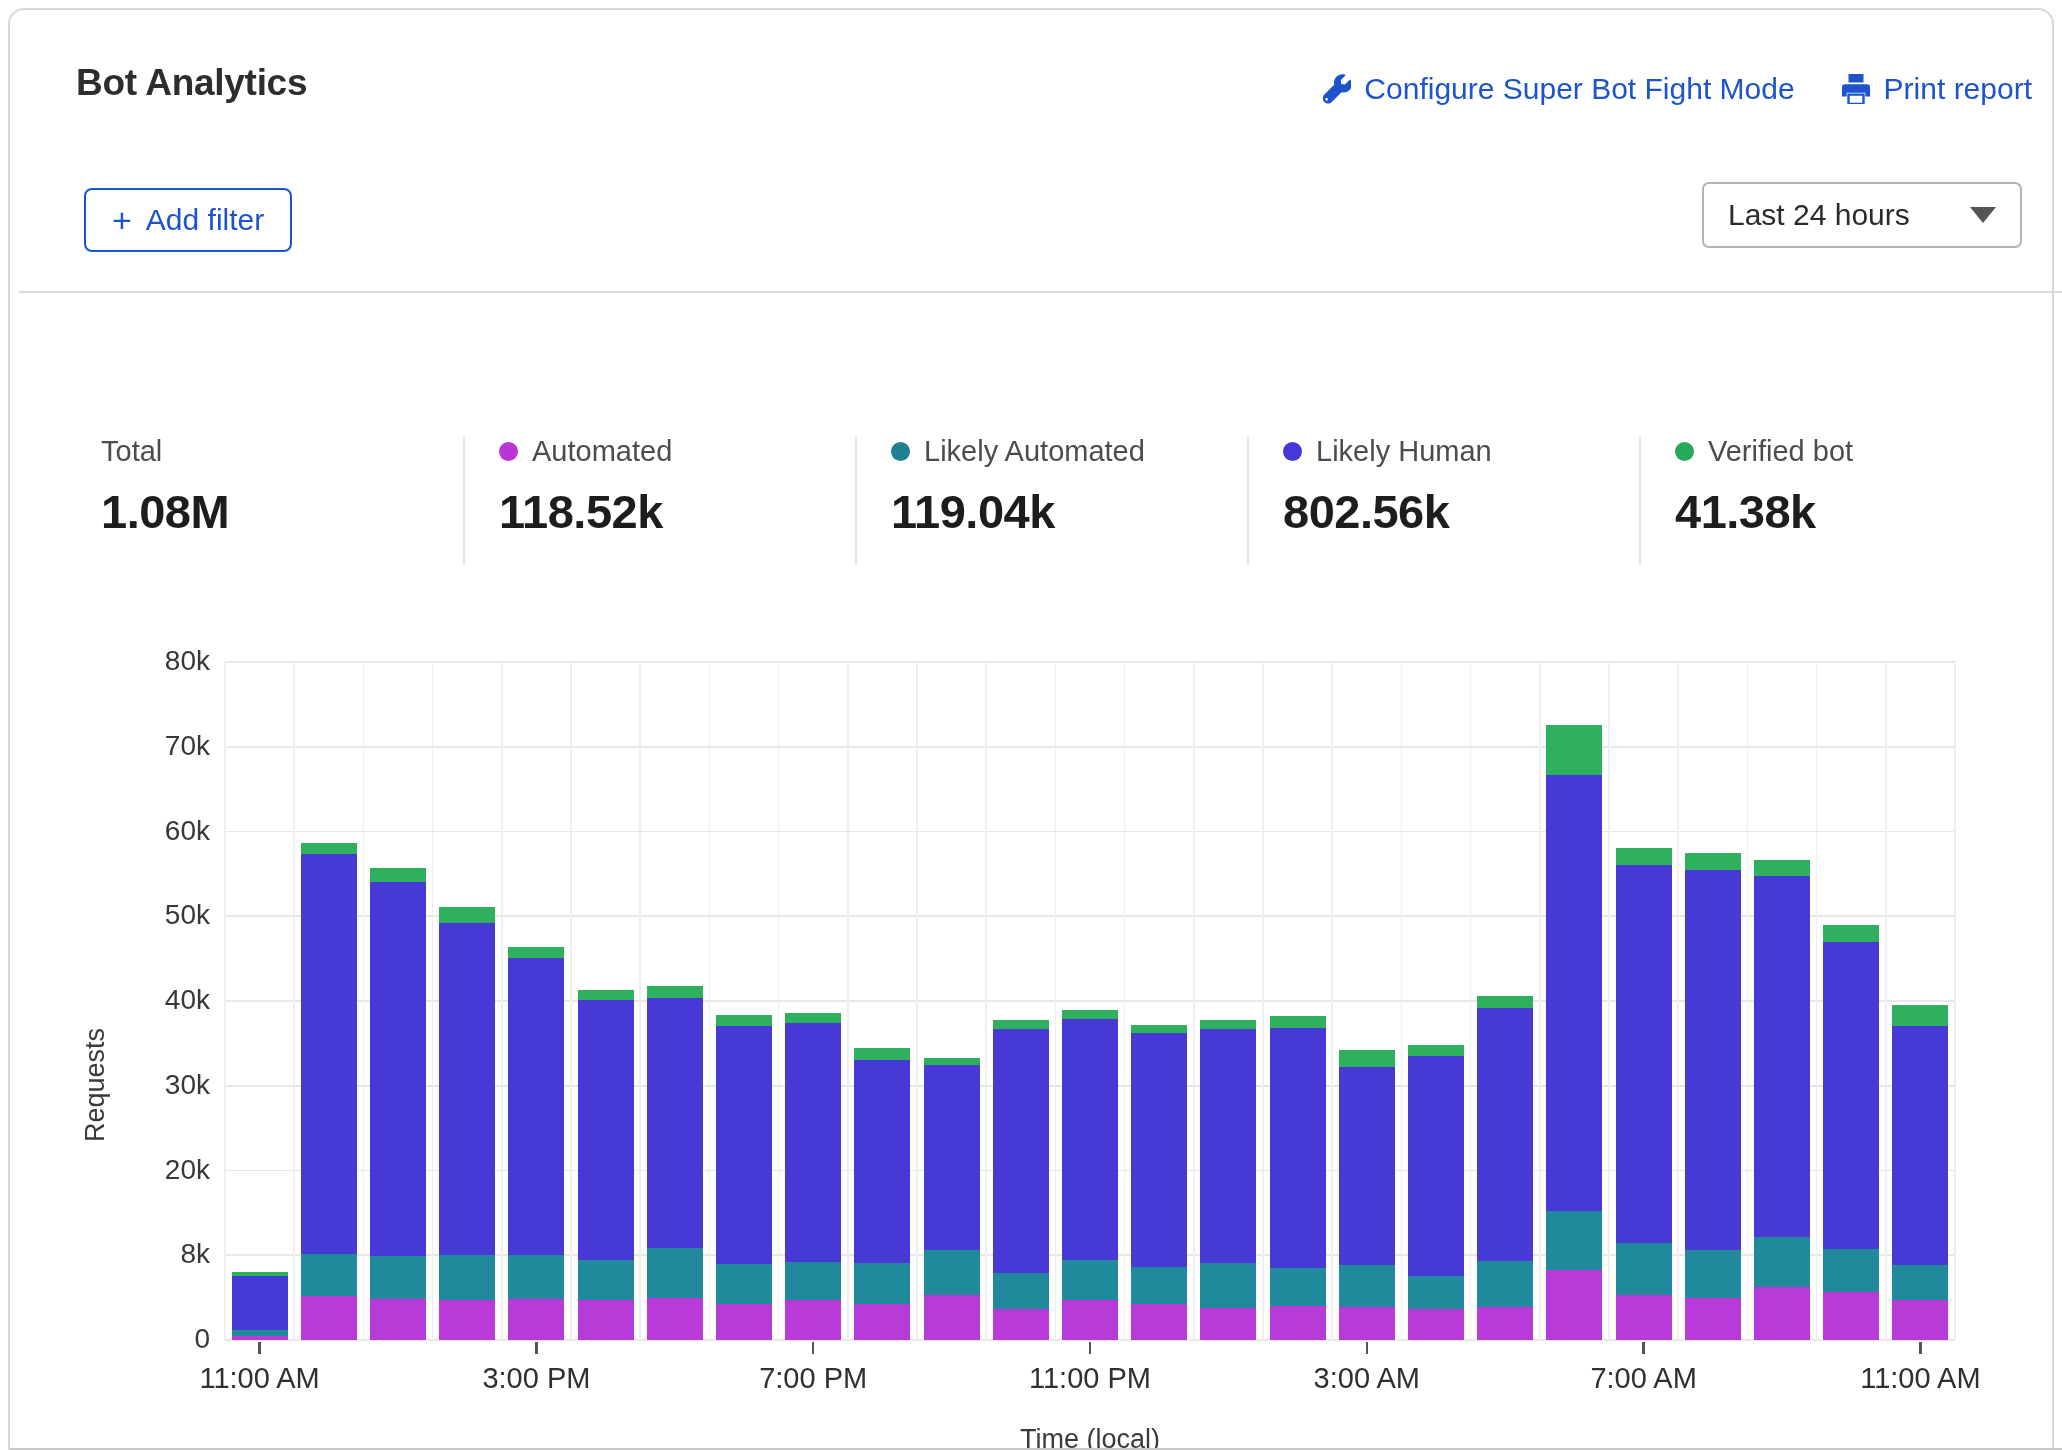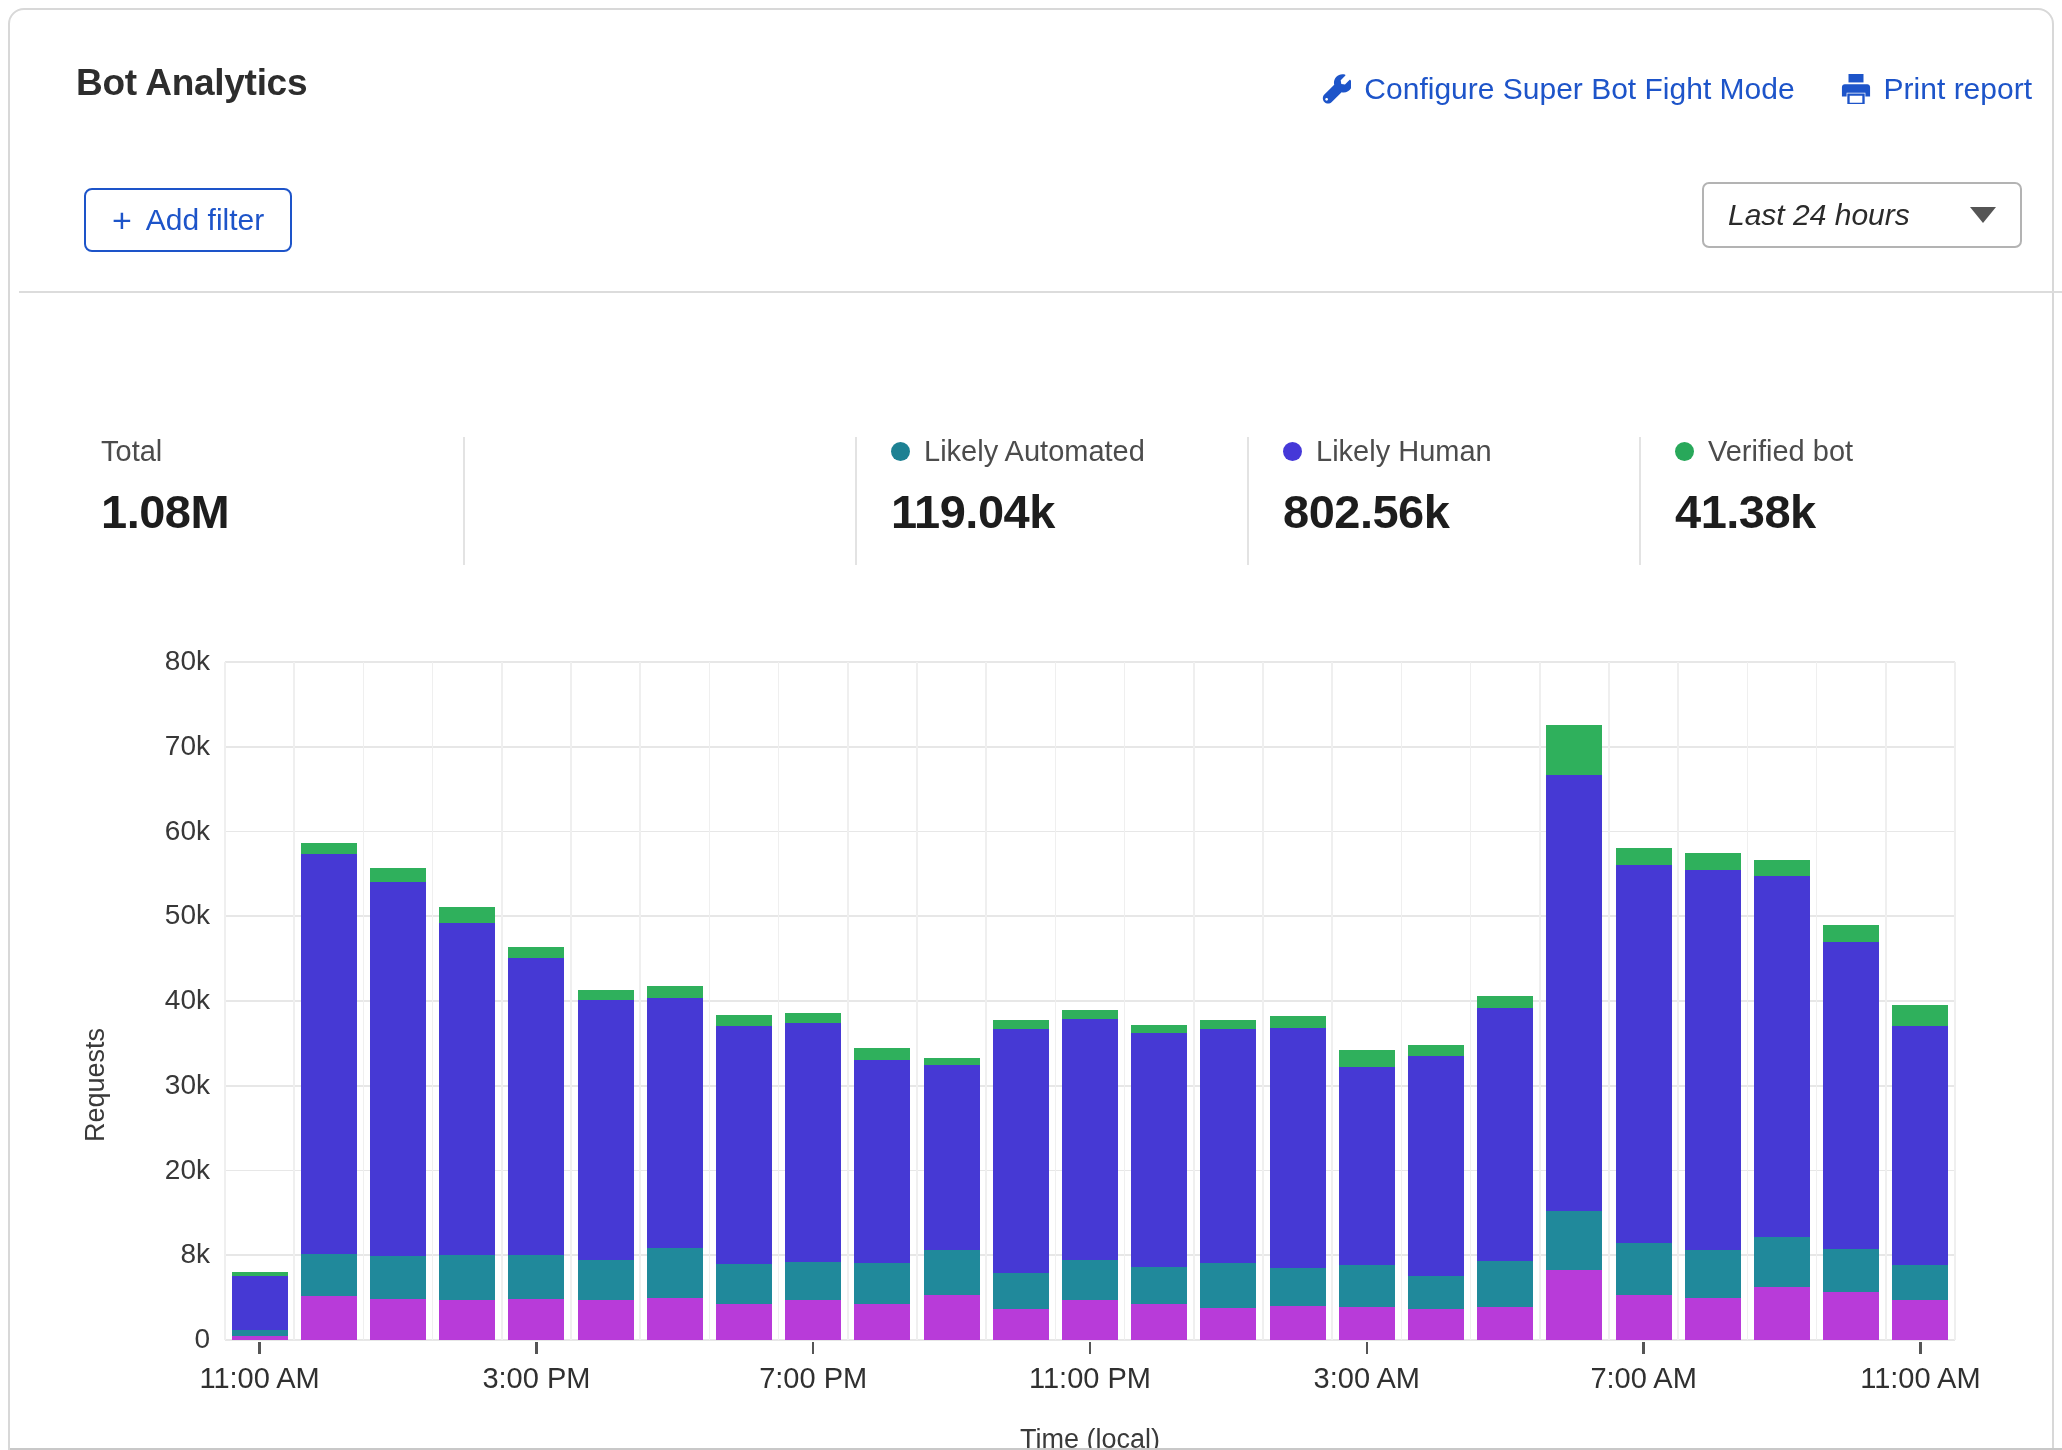--- a/index.html
+++ b/index.html
@@ -12,21 +12,21 @@
   .header-links { position:absolute; top:62px; left:1310px; width:712px; display:flex;
     justify-content:flex-end; gap:46px; align-items:center; }
   .hlink { display:flex; align-items:center; gap:13px; color:#1d54c9; font-size:30px; cursor:pointer; }
   .hlink svg { display:block; }
   .add-filter-btn { position:absolute; left:74px; top:178px; height:64px; padding:0 26px;
     display:flex; align-items:center; gap:14px; border:2.5px solid #1d54c9; border-radius:8px;
     color:#1d54c9; font-size:30px; background:#fff; cursor:pointer; }
   .plus { font-size:34px; font-weight:400; line-height:1; }
   .range-select { position:absolute; left:1692px; top:172px; width:320px; height:66px;
     border:2px solid #b3b3b3; border-radius:7px; background:#fff; display:flex; align-items:center;
-    padding:0 24px; font-size:30px; color:#2b2b2b; cursor:pointer;font-style:italic; }
+    padding:0 24px; font-size:30px; color:#2b2b2b; cursor:pointer; }
   .range-select .caret { margin-left:auto; width:0; height:0; border-left:13px solid transparent;
     border-right:13px solid transparent; border-top:16px solid #555; }
   .header-divider { position:absolute; left:9px; top:281px; width:2044px; height:2px; background:#dcdcdc; }
   .section-title-row { position:absolute; left:75px; top:356px; display:flex; align-items:center; gap:20px; }
   .section-title { font-size:31px; font-weight:700; color:#2d2d2d; }
   .pie-icon { width:27px; height:27px; border-radius:50%;
     background:conic-gradient(from 0deg,#83878c 0 260deg,#ffffff 260deg 272deg,#bfc3c7 272deg 352deg,#ffffff 352deg 360deg); }
   .stats-row { position:absolute; left:0; top:425px; width:2062px; height:135px; }
   .stat-col { position:absolute; top:0; }
   .stat-label-row { display:flex; align-items:center; gap:14px; font-size:29px; color:#4c4c4c; }
@@ -89,20 +89,27 @@
   <div class="stats-row">
       <div class="stat-divider" style="left: 453px;"></div>
       <div class="stat-divider" style="left: 845px;"></div>
       <div class="stat-divider" style="left: 1237px;"></div>
       <div class="stat-divider" style="left: 1629px;"></div>
       <div class="stat-col" style="left: 75px; margin-left: 16px;">
         <div class="stat-label-row">
           <span>Total</span>
         </div>
         <div class="stat-value">1.08M</div>
+      </div>
+      <div class="stat-col" style="left: 489px;">
+        <div class="stat-label-row">
+          <span class="stat-dot" style="background: rgb(187, 53, 214);"></span>
+          <span>Automated</span>
+        </div>
+        <div class="stat-value">118.52k</div>
       </div>
       <div class="stat-col" style="left: 881px;">
         <div class="stat-label-row">
           <span class="stat-dot" style="background: rgb(29, 129, 147);"></span>
           <span>Likely Automated</span>
         </div>
         <div class="stat-value">119.04k</div>
       </div>
       <div class="stat-col" style="left: 1273px;">
         <div class="stat-label-row">

